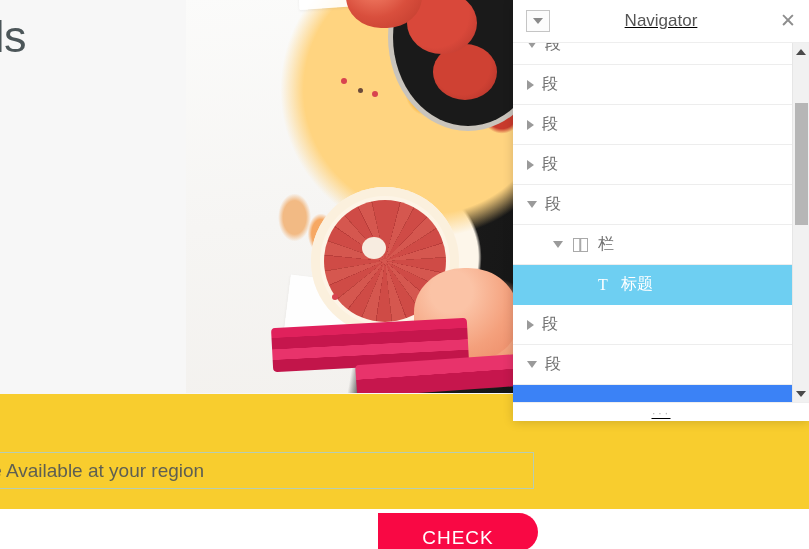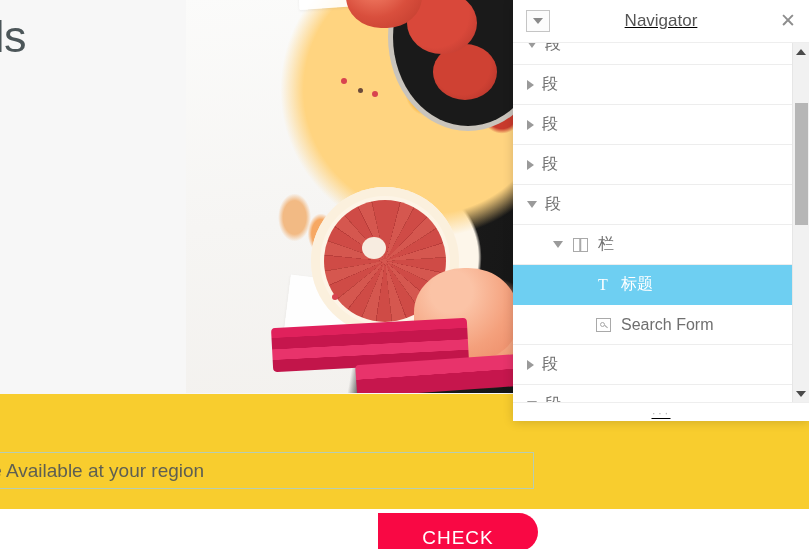--- a/index.html
+++ b/index.html
@@ -609,27 +609,20 @@
               </span>
               <span class="row-label">栏</span>
             </div>
             <div class="tree-row selected" style="padding-left: 66px;">
               <span class="tw-arrow none"></span>
               <span class="row-icon">
                 <span class="icon-t">T</span>
               </span>
               <span class="row-label">标题</span>
             </div>
-            <div class="tree-row" style="padding-left: 66px;">
-              <span class="tw-arrow none"></span>
-              <span class="row-icon">
-                <span class="icon-search"></span>
-              </span>
-              <span class="row-label">Search Form</span>
-            </div>
             <div class="tree-row" style="padding-left: 14px;">
               <span class="tw-arrow collapsed"></span>
               <span class="row-label">段</span>
             </div>
             <div class="tree-row" style="padding-left: 14px;">
               <span class="tw-arrow expanded"></span>
               <span class="row-label">段</span>
             </div>
           </div>
       </div>

